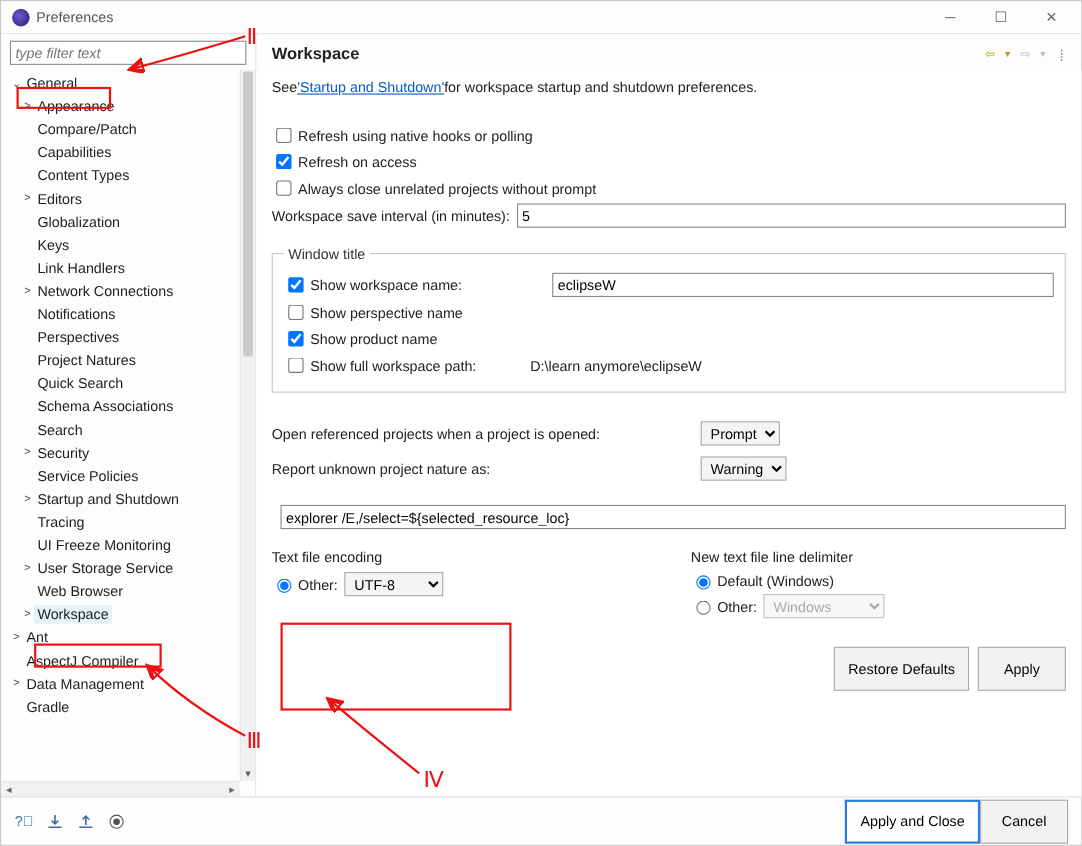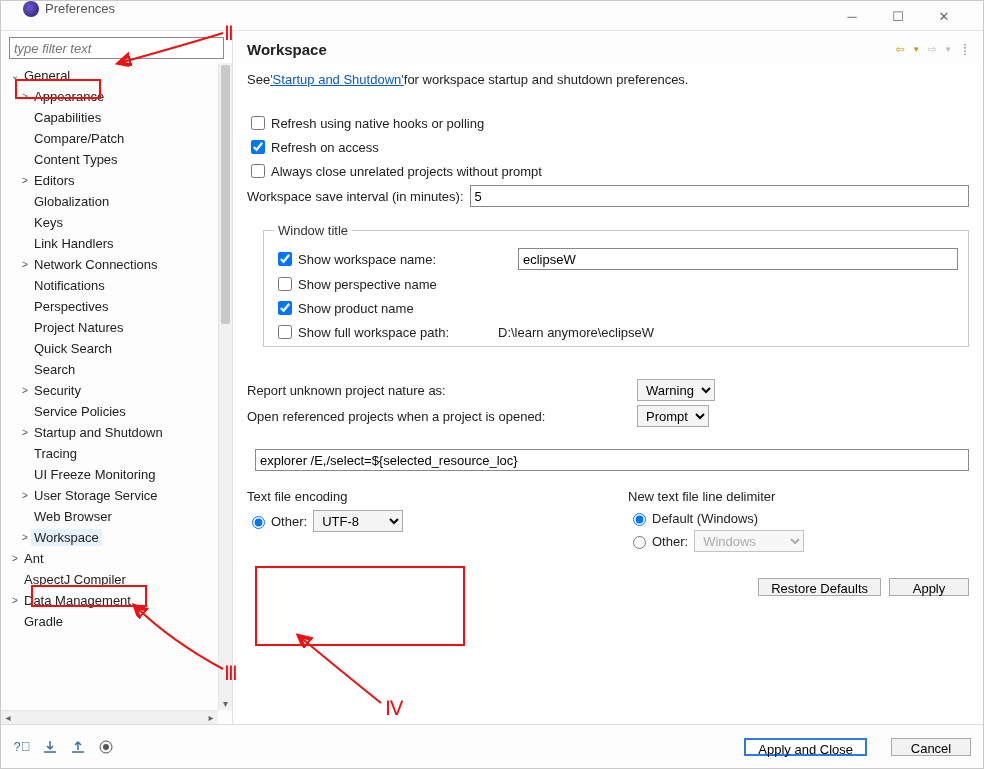--- a/index.html
+++ b/index.html
@@ -1,18 +1,18 @@
 <!DOCTYPE html>
 <html><head>
 <meta charset="utf-8">
 <style>
   *{box-sizing:border-box}
   html,body{margin:0;padding:0;font-family:"Segoe UI",Tahoma,sans-serif;font-size:13px;color:#222;background:#fff}
   .window{width:984px;height:769px;border:1px solid #c9c9c9;display:flex;flex-direction:column;position:relative;background:#fdfdfd}
-  .titlebar{height:30px;display:flex;align-items:flex-start;padding:0 16px;border-bottom:1px solid #e5e5e5}
+  .titlebar{height:30px;display:flex;align-items:center;padding:0 4px;border-bottom:1px solid #e5e5e5}
   .titlebar .app-icon{width:16px;height:16px;margin:0 6px;border-radius:50%;background:radial-gradient(circle at 40% 40%,#6a5acd 0,#3b2d8a 70%,#1b1160 100%)}
   .titlebar .title{flex:0 0 auto;color:#555}
   .titlebar .spacer{flex:1}
   .winbtn{width:46px;height:30px;display:flex;align-items:center;justify-content:center;color:#666}
   .body{flex:1;display:flex;min-height:0}
   .left{width:232px;border-right:1px solid #e2e2e2;display:flex;flex-direction:column;min-height:0}
   .filter-wrap{padding:6px 8px 4px 8px}
   .filter{width:100%;height:22px;border:1px solid #8a8a8a;padding:2px 4px;font-size:13px;color:#7a7a7a;font-style:italic}
   .tree-wrap{flex:1;overflow:hidden;position:relative}
   .tree{position:absolute;inset:0 14px 14px 0;overflow:auto;padding:2px 0 2px 4px}
@@ -32,34 +32,34 @@
   .hdr{display:flex;align-items:center;padding:10px 14px 6px 14px}
   .hdr h2{margin:0;font-size:15px;font-weight:600;flex:1}
   .hdr .navbtn{width:14px;height:14px;margin-left:2px;display:inline-flex;align-items:center;justify-content:center;color:#d09000;font-size:11px}
   .hdr .grey{color:#bbb}
   .hdr .dots{color:#888;font-size:14px;margin-left:8px;letter-spacing:2px}
   .content{flex:1;padding:4px 14px 10px 14px;overflow:auto;font-size:13px;background:#fff}
   .content a{color:#0a5ac2;text-decoration:underline}
   .row{display:flex;align-items:center;margin:4px 0}
   .chk{margin-right:6px;width:14px;height:14px}
   .txt{height:22px;border:1px solid #888;padding:1px 4px;font-size:13px}
-  fieldset{border:1px solid #c8c8c8;margin:16px 0 10px 16px;padding:6px 10px 0 10px}
+  fieldset{border:1px solid #c8c8c8;margin:16px 0 10px 0;padding:6px 10px 10px 10px}
   legend{padding:0 4px;color:#333}
   .frow{display:flex;align-items:center;margin:4px 0}
   .frow label{width:220px}
   select{height:22px;border:1px solid #aaa;background:#f4f4f4;font-size:13px;padding:1px 4px}
   .cmd-row{display:flex;align-items:center;margin-top:22px}
   .cmd-row .txt{flex:1;margin-left:8px}
   .twocol{display:flex;gap:40px;margin-top:18px}
   .group{flex:1}
   .group h4{margin:0 0 6px 0;font-weight:400}
   .radio-row{display:flex;align-items:center;margin:4px 0}
   .radio-row input[type=radio]{margin-right:6px}
   .btnrow{display:flex;justify-content:flex-end;gap:8px;margin-top:22px}
-  .btn{min-width:80px;height:18px;border:1px solid #aaa;background:#f2f2f2;padding:2px 12px;font-size:13px;cursor:pointer}
+  .btn{min-width:80px;height:40px;border:1px solid #aaa;background:#f2f2f2;padding:2px 12px;font-size:13px;cursor:pointer}
   .btn.primary{border:2px solid #2a7bdc;background:#fff}
   .footer{height:44px;border-top:1px solid #dcdcdc;display:flex;align-items:center;padding:0 12px}
   .footer .ficon{width:18px;height:18px;margin-right:10px;display:inline-flex;align-items:center;justify-content:center;color:#3b6ea5}
   .footer .spacer{flex:1}
   
   .anno{position:absolute;pointer-events:none}
   .box{border:2px solid #e11;position:absolute}
   .roman{position:absolute;color:#e11;font-family:"Times New Roman",serif;font-size:20px}
   svg.arrow-svg{position:absolute;overflow:visible}
   svg.arrow-svg path{stroke:#e11;stroke-width:2;fill:none;marker-end:url(#ah)}
@@ -89,28 +89,28 @@
             <div class="node l0">
               <span class="tw">⌄</span>
               <span class="lbl">General</span>
             </div>
             <div class="node l1">
               <span class="tw">&gt;</span>
               <span class="lbl">Appearance</span>
             </div>
             <div class="node l1">
               <span class="tw"></span>
+              <span class="lbl">Compare/Patch</span>
+            </div>
+            <div class="node l1">
+              <span class="tw"></span>
               <span class="lbl">Capabilities</span>
             </div>
             <div class="node l1">
               <span class="tw"></span>
-              <span class="lbl">Compare/Patch</span>
-            </div>
-            <div class="node l1">
-              <span class="tw"></span>
               <span class="lbl">Content Types</span>
             </div>
             <div class="node l1">
               <span class="tw">&gt;</span>
               <span class="lbl">Editors</span>
             </div>
             <div class="node l1">
               <span class="tw"></span>
               <span class="lbl">Globalization</span>
             </div>
@@ -134,20 +134,24 @@
               <span class="tw"></span>
               <span class="lbl">Perspectives</span>
             </div>
             <div class="node l1">
               <span class="tw"></span>
               <span class="lbl">Project Natures</span>
             </div>
             <div class="node l1">
               <span class="tw"></span>
               <span class="lbl">Quick Search</span>
+            </div>
+            <div class="node l1">
+              <span class="tw"></span>
+              <span class="lbl">Schema Associations</span>
             </div>
             <div class="node l1">
               <span class="tw"></span>
               <span class="lbl">Search</span>
             </div>
             <div class="node l1">
               <span class="tw">&gt;</span>
               <span class="lbl">Security</span>
             </div>
             <div class="node l1">
@@ -259,27 +263,27 @@
               <span>Show product name</span>
             </div>
           <div class="frow">
               <input type="checkbox" class="chk" style="">
               <span style="width:200px">Show full workspace path:</span>
               <span>D:\learn anymore\eclipseW</span>
             </div>
         </fieldset>
 
         <div style="height:12px"></div>
+        <div class="row">
+          <span style="width:390px">Open referenced projects when a project is opened:</span>
+          <select><option>Prompt</option></select>
+        </div>
         <div class="row" style="margin-top:10px">
           <span style="width:390px">Report unknown project nature as:</span>
           <select><option>Warning</option></select>
-        </div>
-        <div class="row">
-          <span style="width:390px">Open referenced projects when a project is opened:</span>
-          <select><option>Prompt</option></select>
         </div>
 
         <div class="cmd-row">
           <input class="txt" value="explorer /E,/select=${selected_resource_loc}" style="">
         </div>
 
         <div class="twocol">
           <div class="group">
             <h4>Text file encoding</h4>
             <div class="radio-row">
@@ -323,21 +327,21 @@
         </svg>
       </span>
     <span class="ficon">
         <svg width="14" height="14" viewBox="0 0 14 14">
           <circle cx="7" cy="7" r="6" fill="none" stroke="#555"></circle>
           <circle cx="7" cy="7" r="3" fill="#555"></circle>
         </svg>
       </span>
     <span class="spacer"></span>
     <button class="btn primary">Apply and Close</button>
-    <button class="btn" style="margin-left:24px">Cancel</button>
+    <button class="btn" style="margin-left:0">Cancel</button>
   </div>
 
   <svg class="anno arrow-svg" style="left:0;top:0;width:984px;height:769px">
     <defs>
         <marker id="ah" markerWidth="8" markerHeight="8" refX="6" refY="3" orient="auto">
           <path d="M0 0 L6 3 L0 6 Z" fill="#e11"></path>
         </marker>
       </defs>
     <path d="M222 32 Q180 45 118 62"></path>
     <path d="M222 668 Q170 640 134 605"></path>

